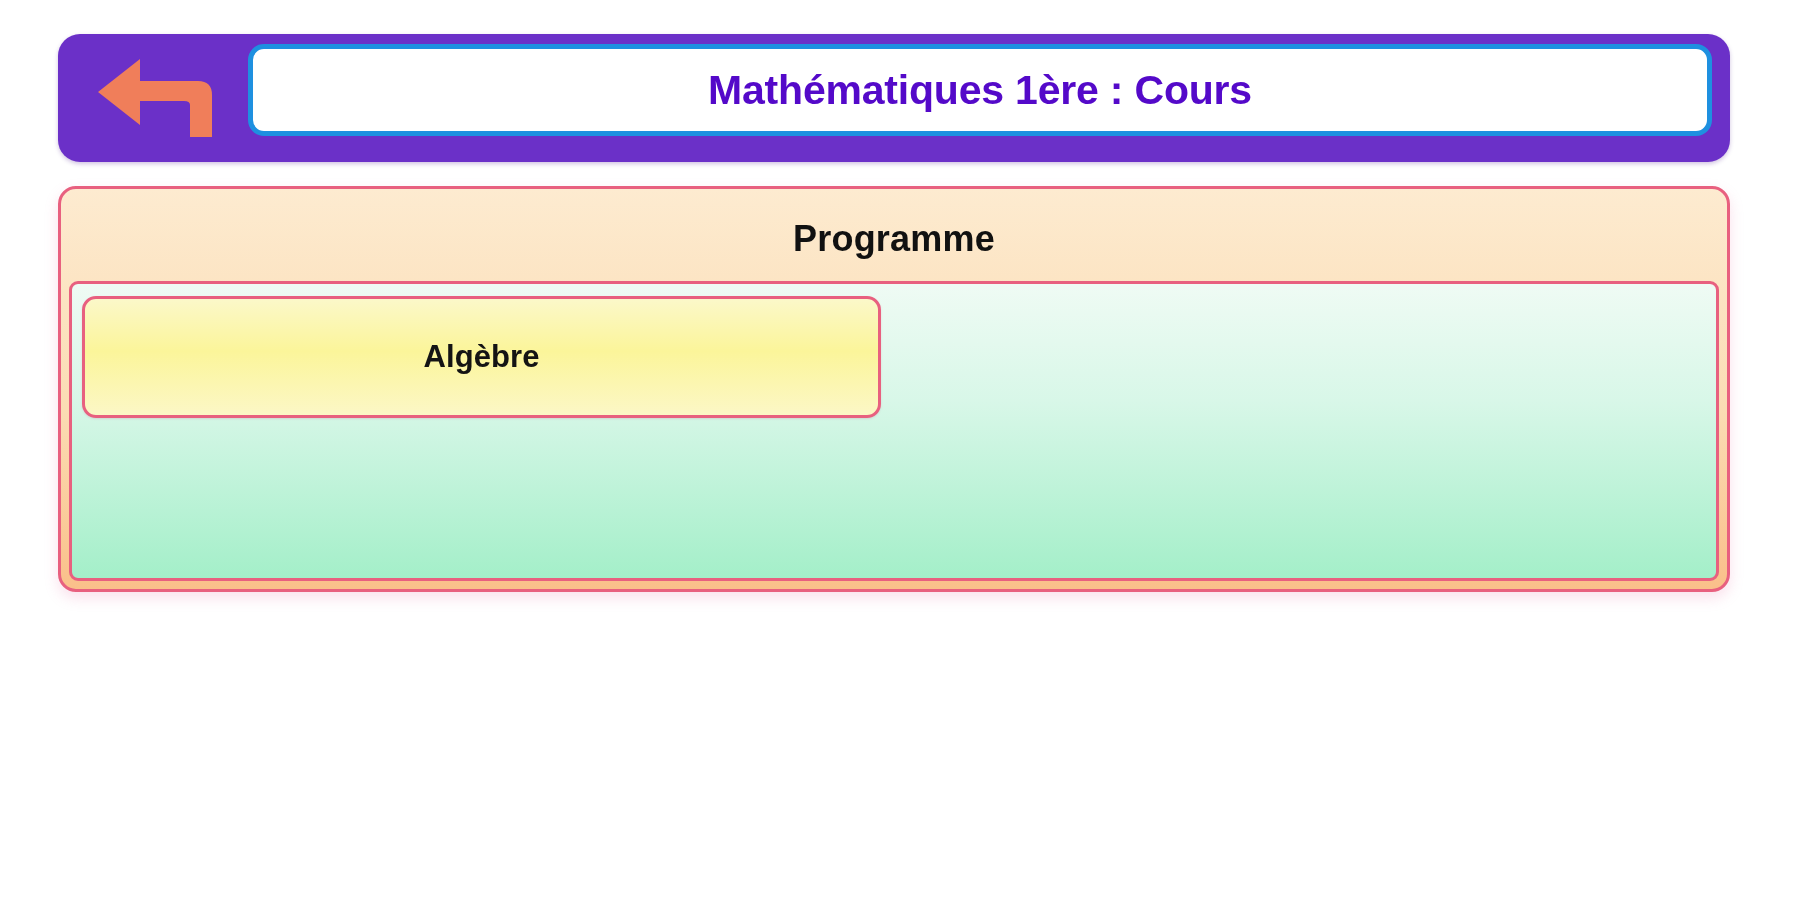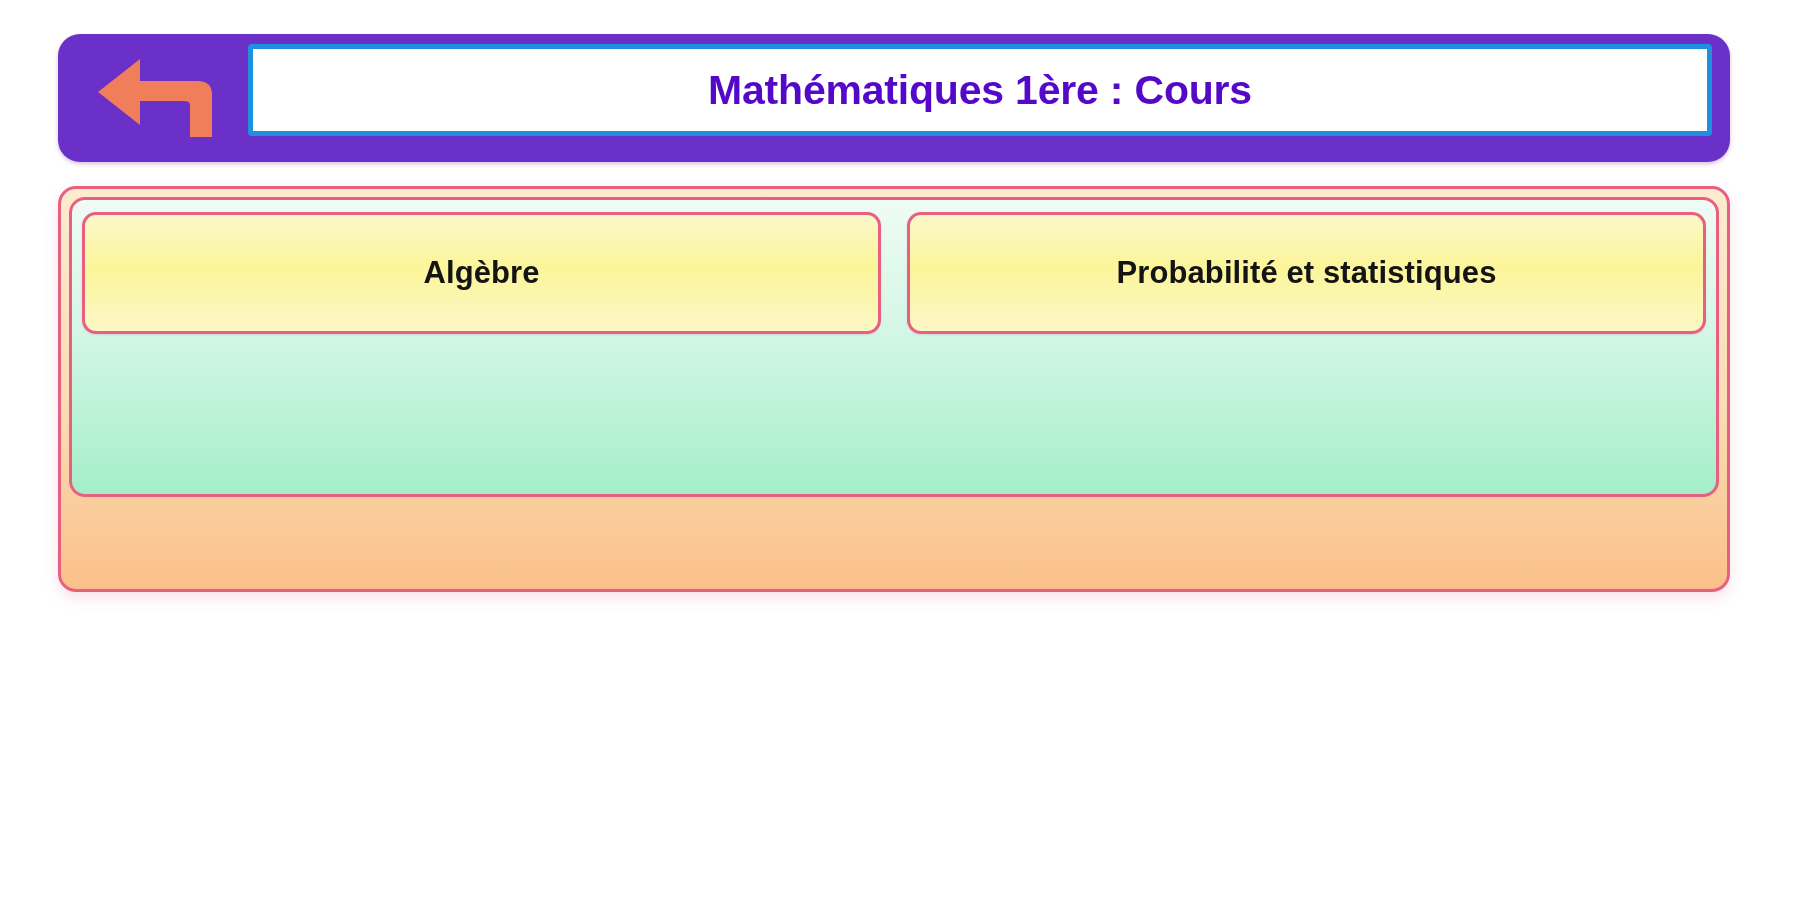--- a/index.html
+++ b/index.html
@@ -51,21 +51,21 @@
     width: 126px;
     height: 86px;
   }
 
   .title-field {
     flex: 1 1 auto;
     margin: 0 18px 16px 0;
     height: 92px;
     background: #ffffff;
     border: 5px solid #1E90E0;
-    border-radius: 4px;
+    border-radius: 16px;
     display: flex;
     align-items: center;
     justify-content: center;
     box-sizing: border-box;
   }
 
   .title-text {
     font-size: 41px;
     font-weight: bold;
     color: #5409C9;
@@ -97,21 +97,21 @@
     font-weight: bold;
     color: #111111;
     letter-spacing: 0.2px;
   }
 
   
   .grid-panel {
     height: 300px;
     box-sizing: border-box;
     border: 3px solid #E8607F;
-    border-radius: 16px;
+    border-radius: 9px;
     background: linear-gradient(180deg, #EFFBF4 0%, #D8F7E8 40%, #A4EFC9 100%);
     padding: 12px 10px;
     display: grid;
     grid-template-columns: 1fr 1fr;
     grid-template-rows: 1fr 1fr;
     column-gap: 26px;
     row-gap: 26px;
   }
 
   .subject-button {
@@ -149,29 +149,27 @@
     </div>
 
     <div class="title-field">
       <span class="title-text">Mathématiques 1ère : Cours</span>
     </div>
 
   </div>
 
   <div class="programme-panel">
 
+    <div class="programme-heading">Programme</div>
 
     <div class="grid-panel">
 
       <div class="subject-button">
         <span class="subject-label">Algèbre</span>
       </div>
 
 
 
-      <div class="subject-button">
-        <span class="subject-label">Probabilité et statistiques</span>
-      </div>
 
     </div>
   </div>
 
 </div>
 
 </body></html>

